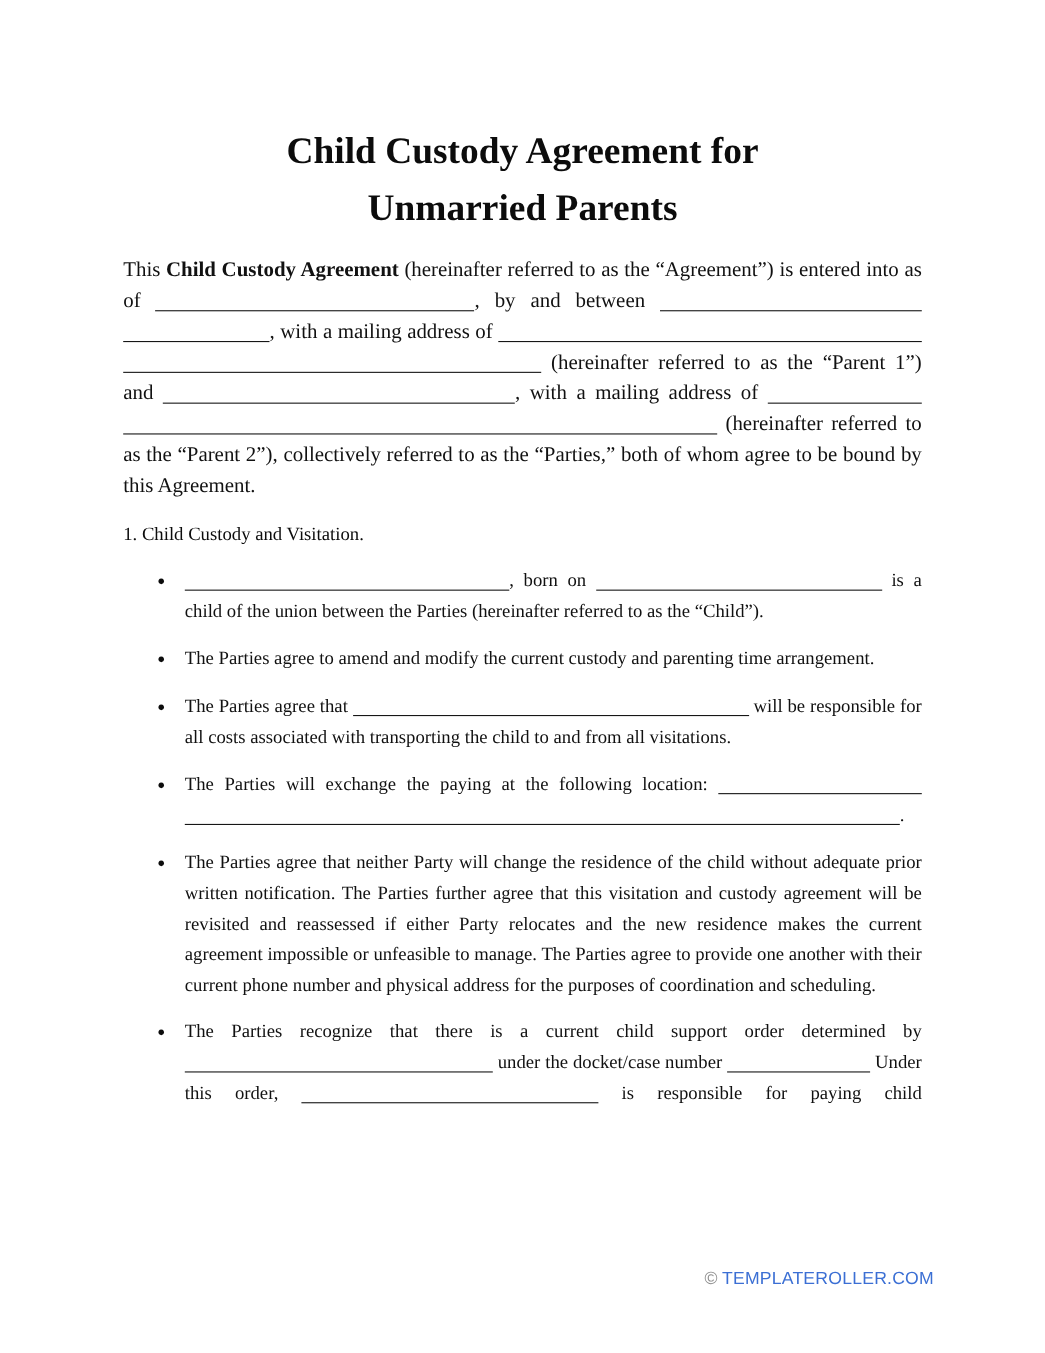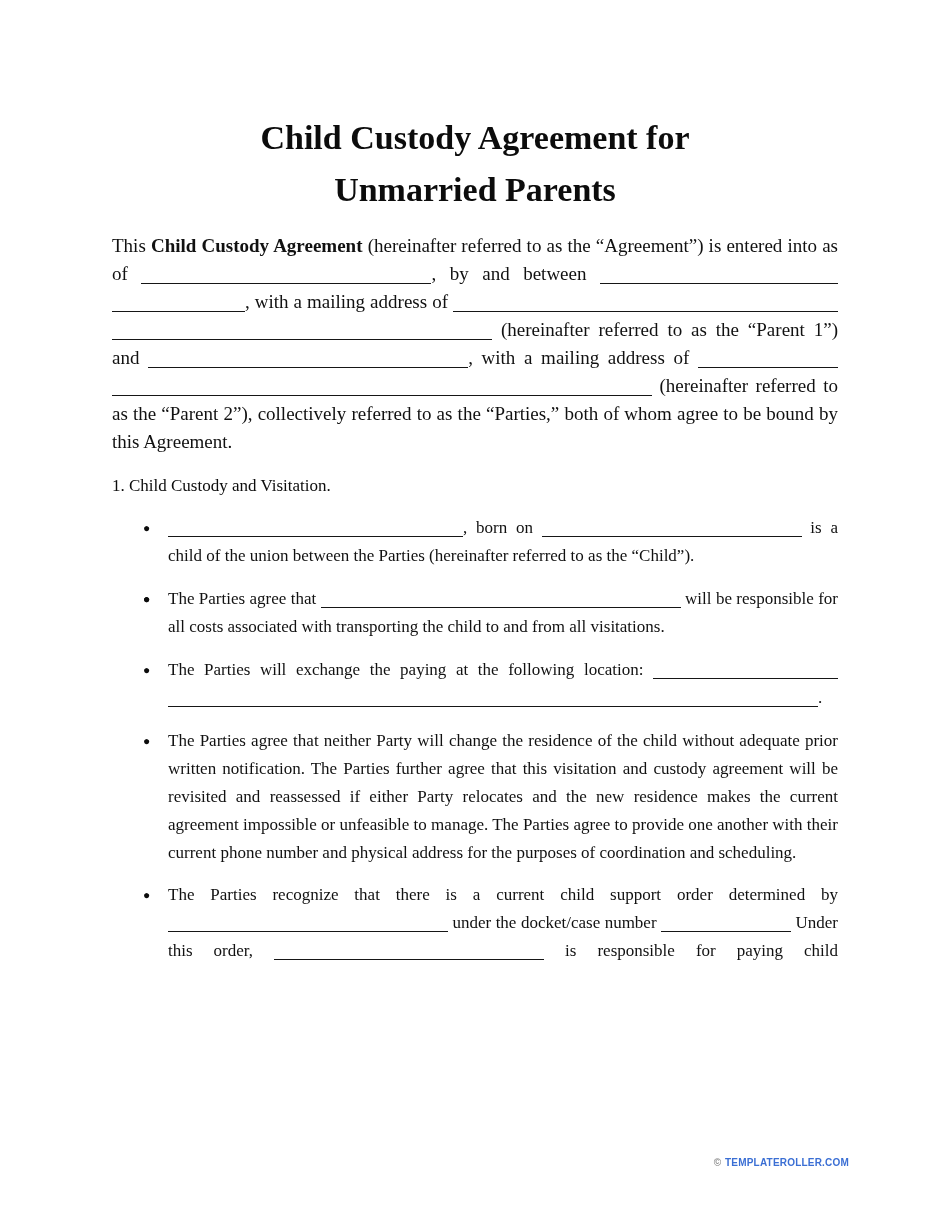--- a/index.html
+++ b/index.html
@@ -67,24 +67,23 @@
     height:18px;
     border-bottom:1.6px solid #161616;
     vertical-align:-4px;
   }
   li.justify-last{text-align-last:justify;}
   .footer{
     position:absolute;
     top:1153px;
     right:112px;
     font-family:"Liberation Sans","DejaVu Sans",sans-serif;
-    font-size:10px;
+    font-size:16px;
     line-height:20px;
     white-space:nowrap;
-    font-weight:bold;
   }
   .footer .copy{margin-right:4px;}
   .footer .brand{text-decoration:none;letter-spacing:0.2px;cursor:pointer;}
 </style>
 </head>
 <body>
 
 <div class="page">
   <div class="content">
 
@@ -93,20 +92,21 @@
     <p class="intro"><span>This </span><b>Child Custody Agreement</b><span> (hereinafter referred to as the “Agreement”) is entered into as of </span><span class="blank" style="width: 290px;"></span><span>, by and between </span><span class="blank" style="width: 238px;"></span><span> </span><span class="blank" style="width: 133px;"></span><span>, with a mailing address of </span><span class="blank" style="width: 385px;"></span><span> </span><span class="blank" style="width: 380px;"></span><span> (hereinafter referred to as the “Parent 1”) and </span><span class="blank" style="width: 320px;"></span><span>, with a mailing address of </span><span class="blank" style="width: 140px;"></span><span> </span><span class="blank" style="width: 540px;"></span><span> (hereinafter referred to as the “Parent 2”), collectively referred to as the “Parties,” both of whom agree to be bound by this Agreement.</span></p>
 
     <h2 class="sec-heading">1. Child Custody and Visitation.</h2>
     <ul class="sec-list">
       <li>
         <span class="dot">●</span>
         <span><span class="blank" style="width: 295px;"></span><span>, born on </span><span class="blank" style="width: 260px;"></span><span> is a child of the union between the Parties (hereinafter referred to as the “Child”).</span></span>
       </li>
       <li>
         <span class="dot">●</span>
+        <span><span>The Parties agree to amend and modify the current custody and parenting time arrangement.</span></span>
       </li>
       <li>
         <span class="dot">●</span>
         <span><span>The Parties agree that </span><span class="blank" style="width: 360px;"></span><span> will be responsible for all costs associated with transporting the child to and from all visitations.</span></span>
       </li>
       <li>
         <span class="dot">●</span>
         <span><span>The Parties will exchange the paying at the following location: </span><span class="blank" style="width: 185px;"></span><span> </span><span class="blank" style="width: 650px;"></span><span>.</span></span>
       </li>
       <li>

